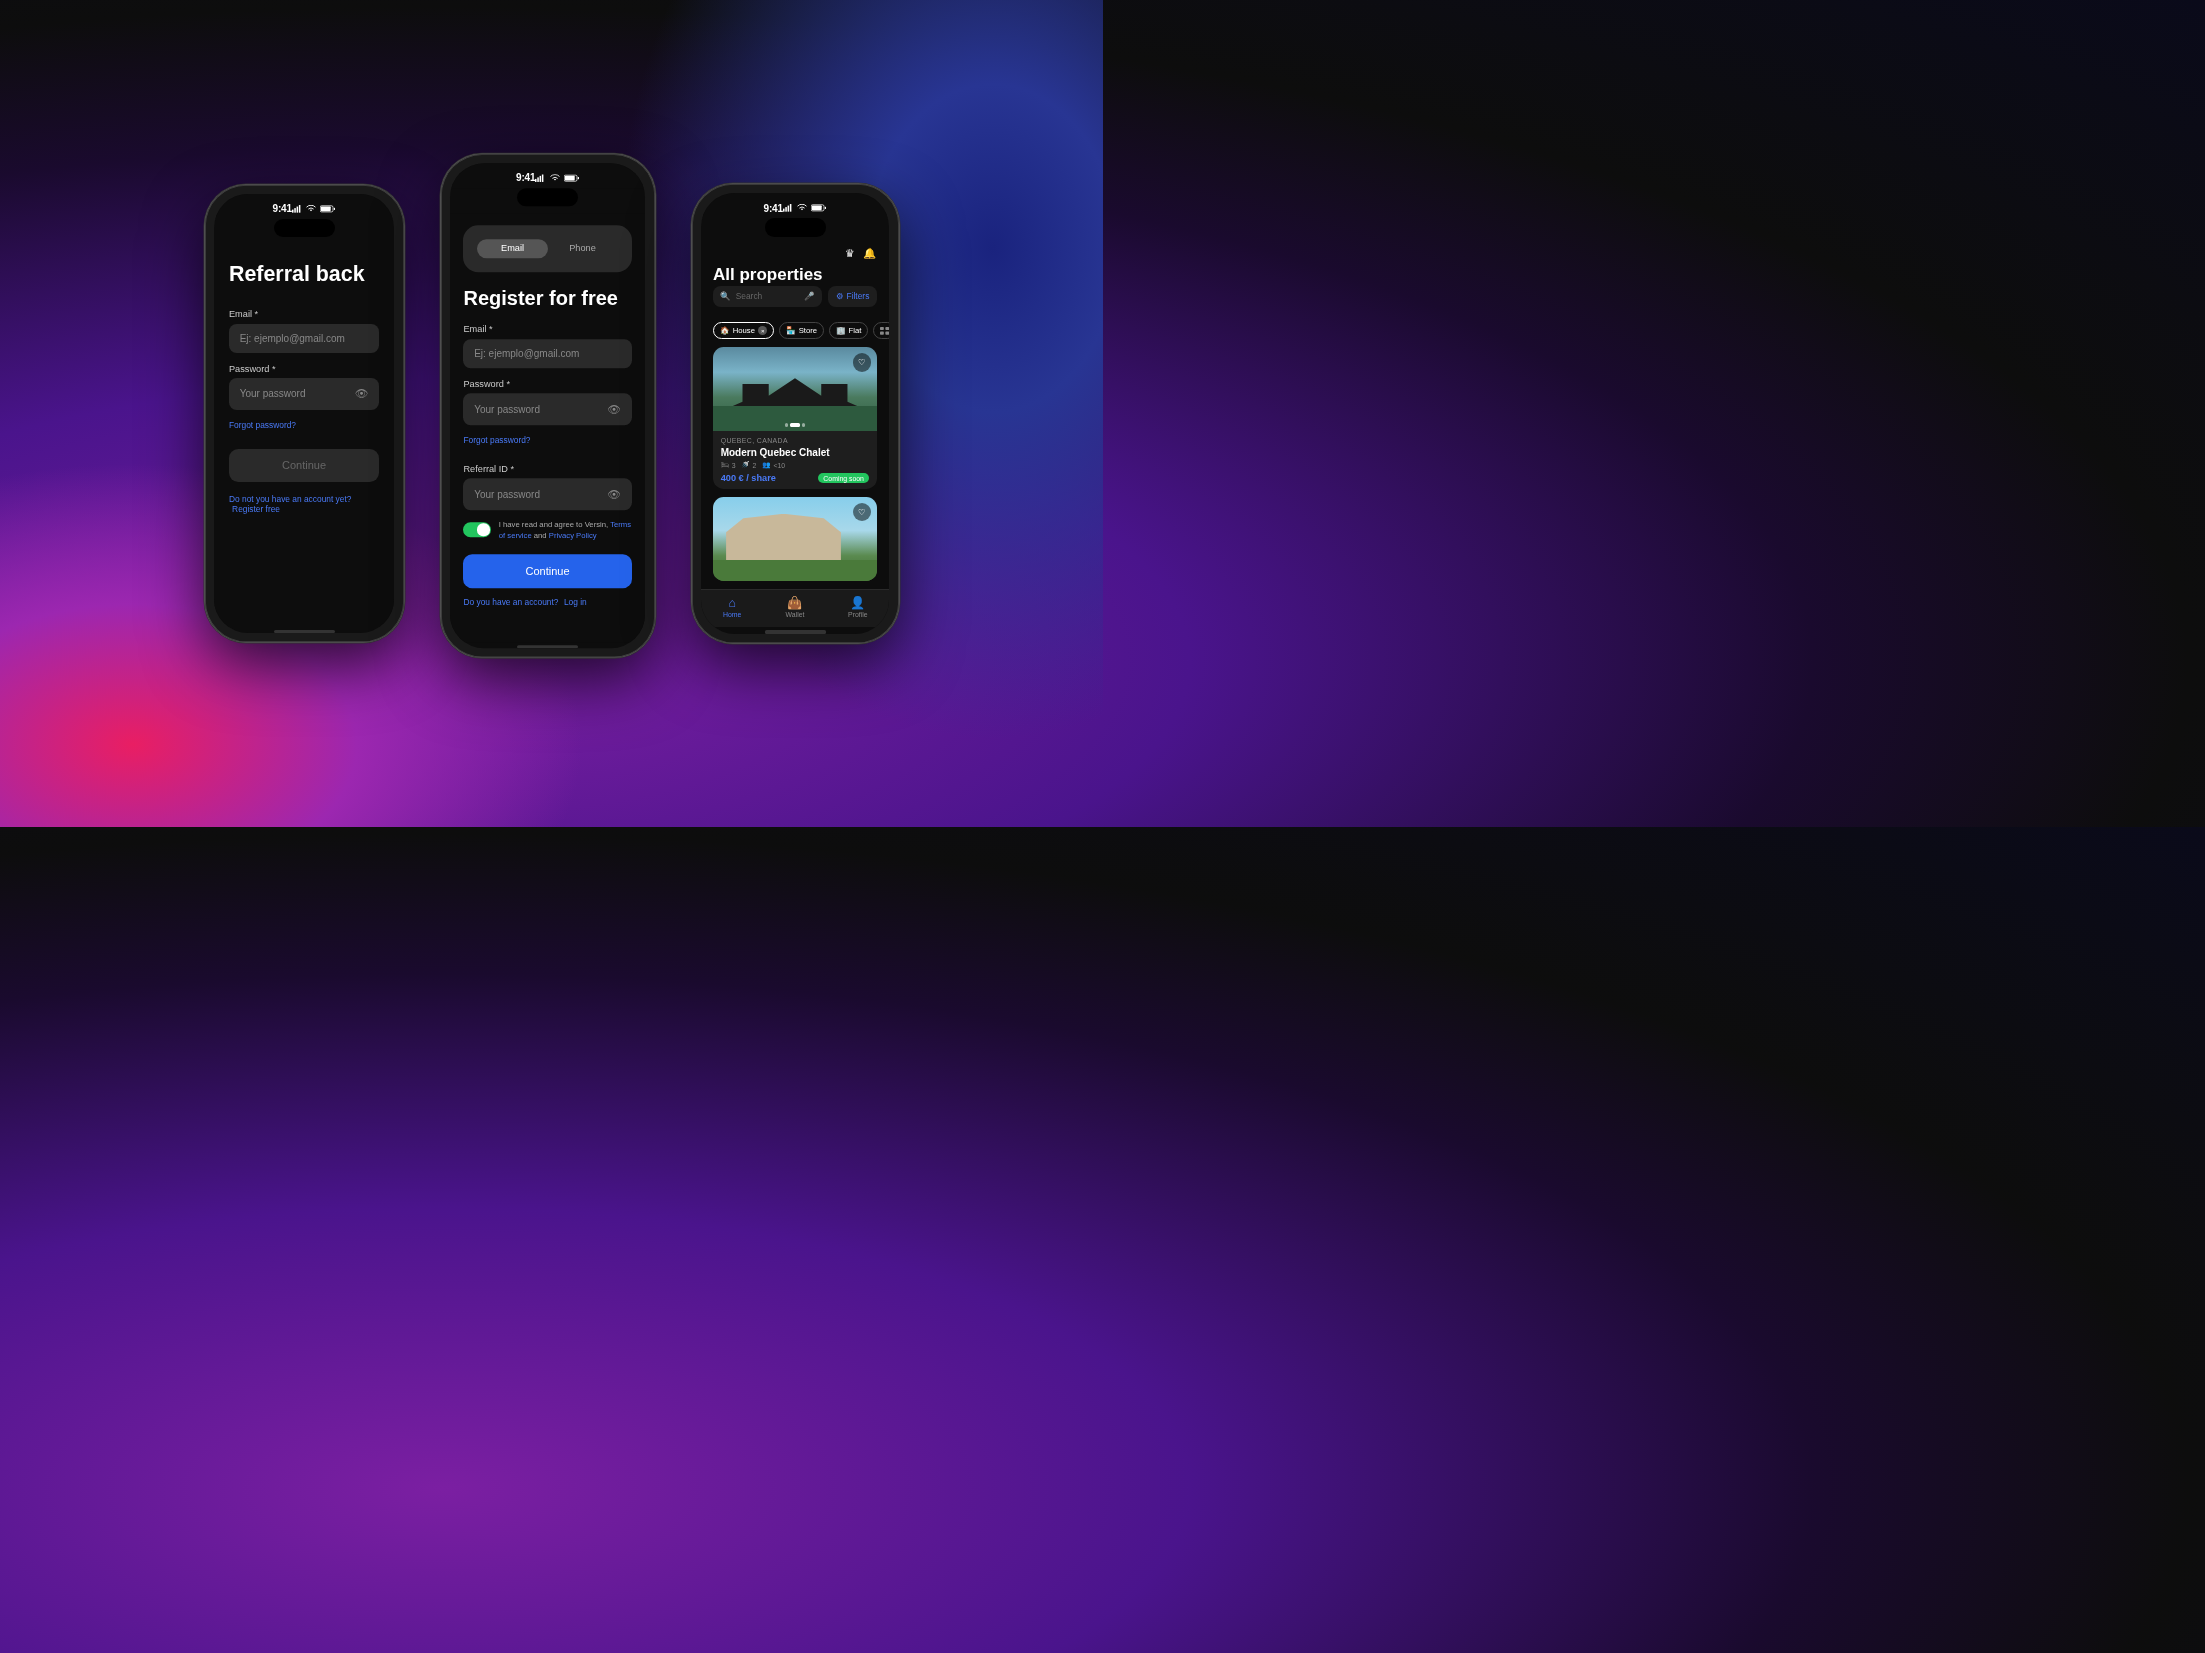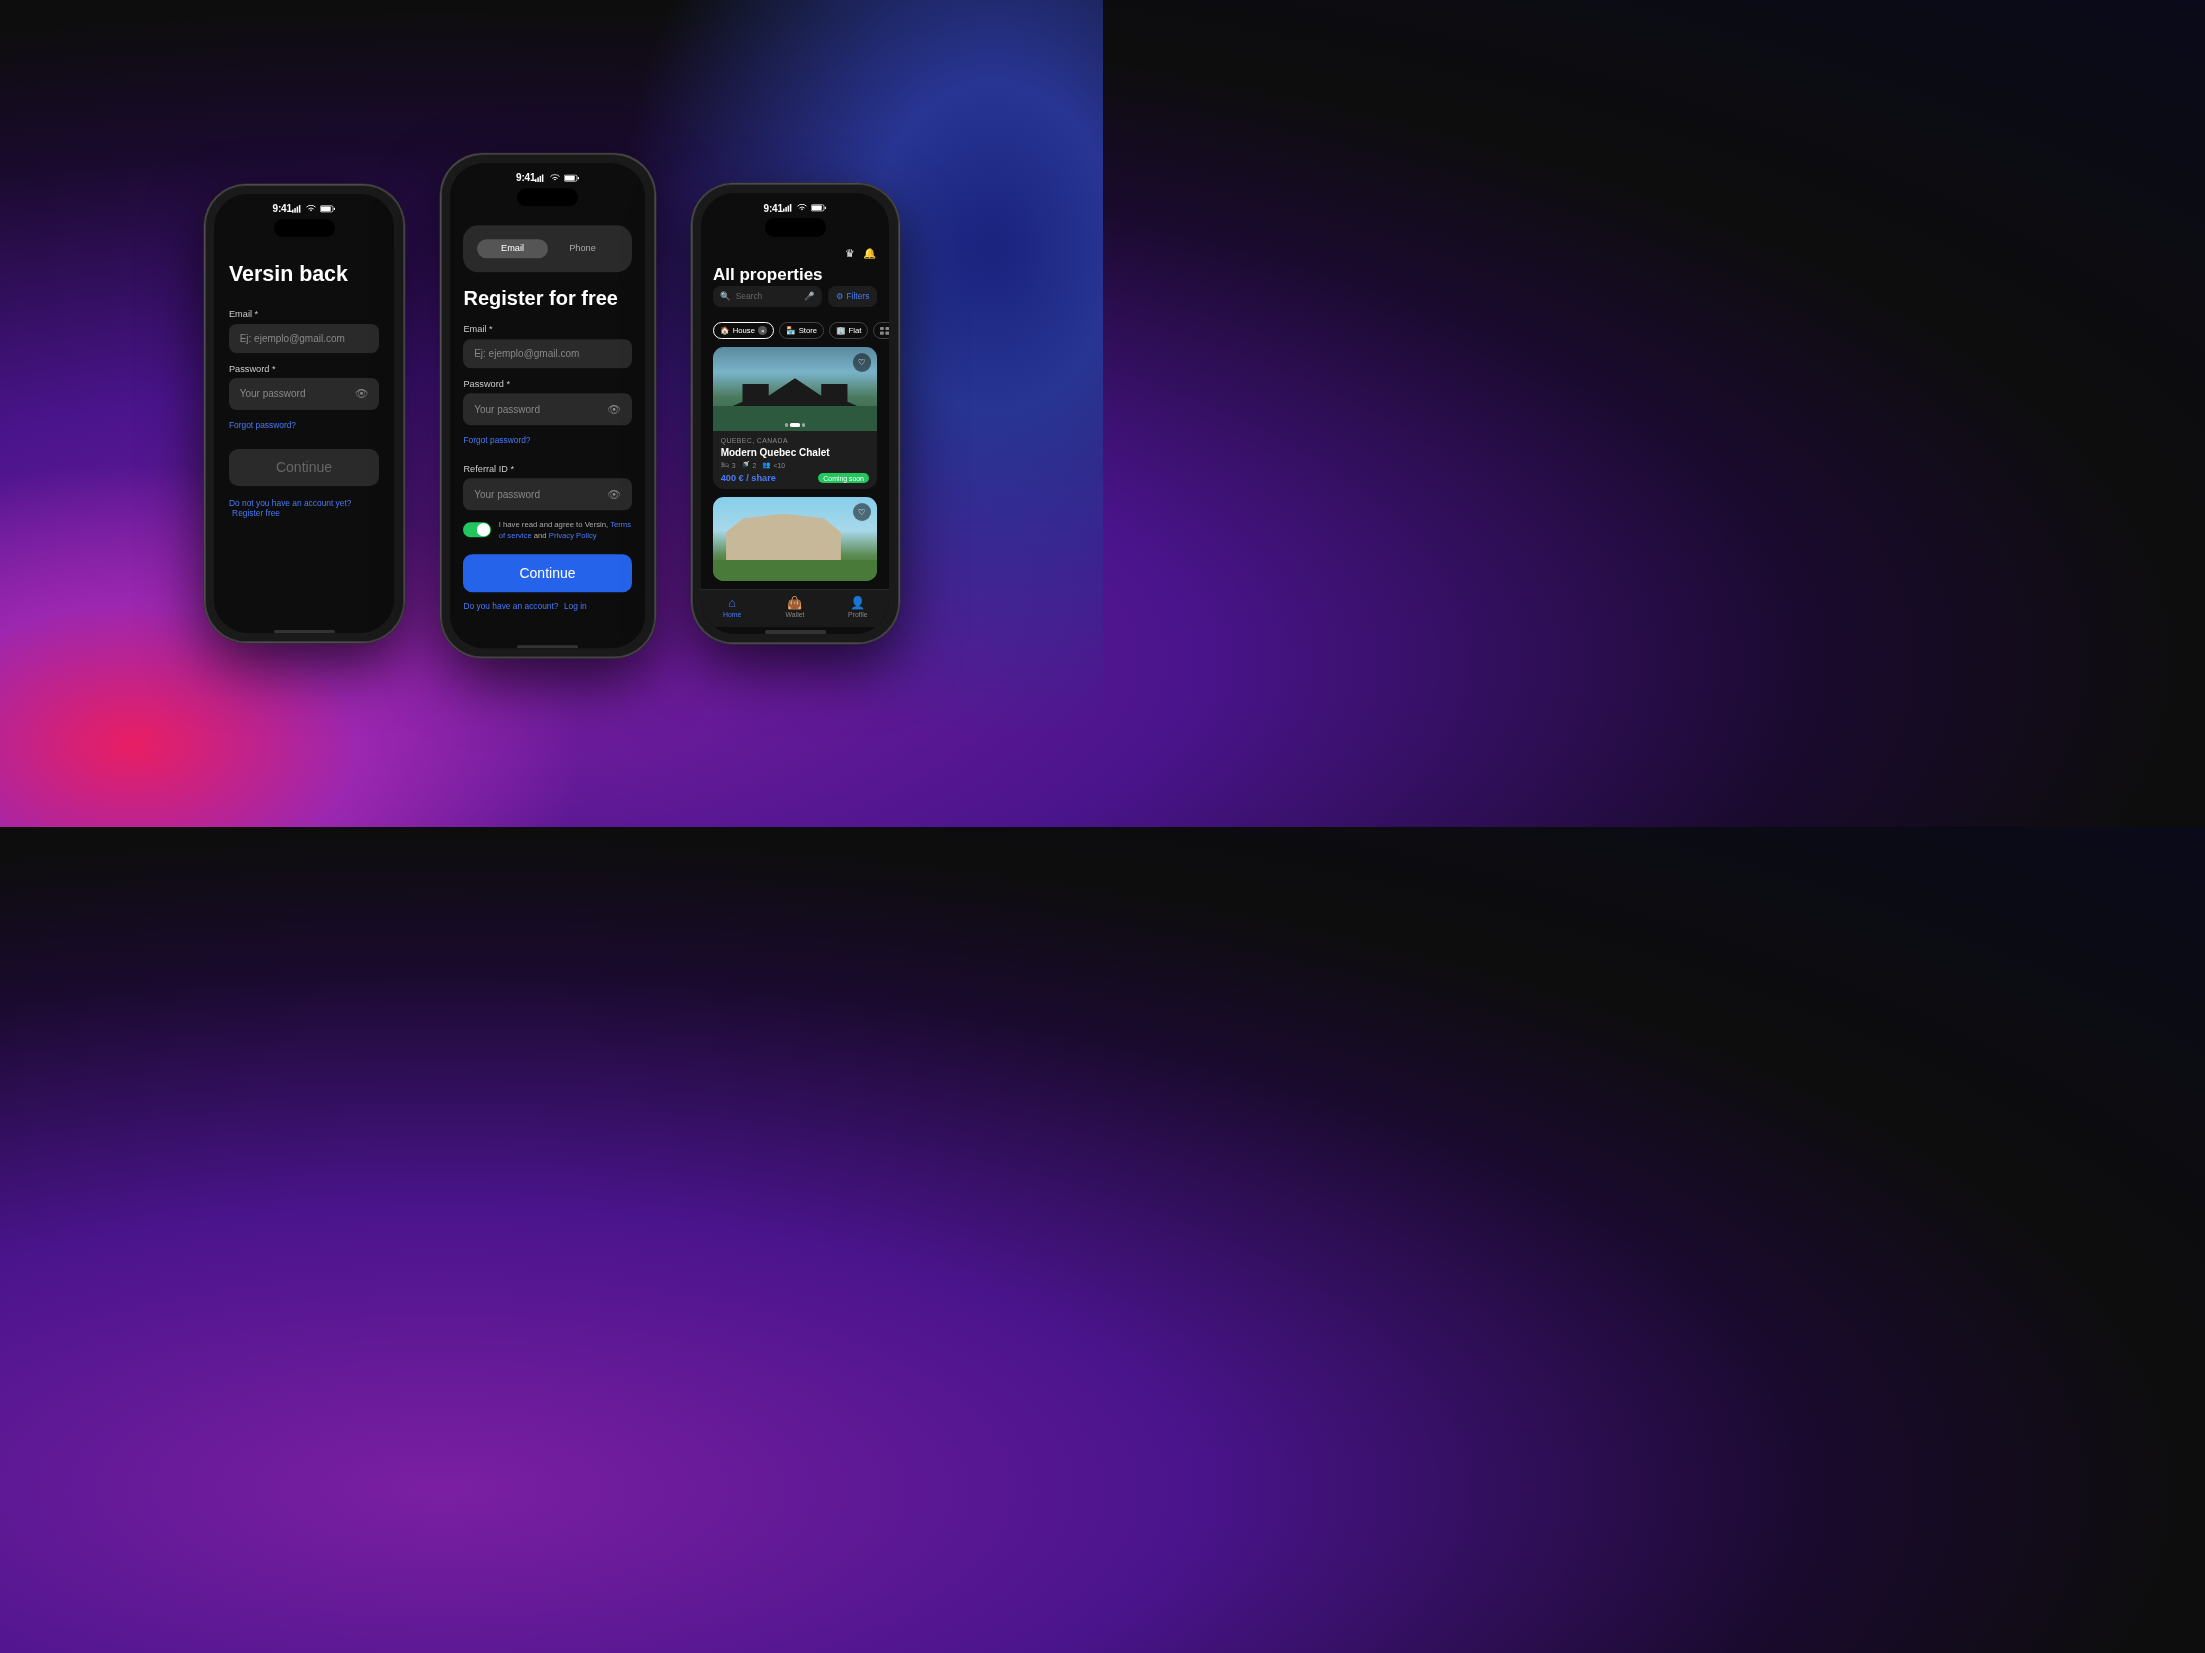--- a/index.html
+++ b/index.html
@@ -132,21 +132,21 @@
       margin-bottom: 18.4px;
       display: block;
     }
 
     .continue-btn {
       background: #2a2a2a;
       border-radius: 9.2px;
       padding: 10.7px;
       text-align: center;
       color: #666;
-      font-size: 14px;
+      font-size: 11px;
       font-weight: 500;
       margin-bottom: 12.3px;
       cursor: pointer;
     }
 
     .continue-btn.active {
       background: #2563eb;
       color: #fff;
     }
 
@@ -578,21 +578,21 @@
           <rect x="18" y="3.5" width="2" height="3" rx="1" fill="#fff"></rect>
         </svg>
       </div>
     </div>
 
     <div style="display:flex;justify-content:center;margin-bottom:6.1px;">
       <div style="width:61px;height:18.4px;background:#000;border-radius:9.2px;"></div>
     </div>
 
     <div class="phone-content">
-      <h1 class="welcome-title">Versin back</h1>
+      <h1 class="welcome-title">Referral back</h1>
 
       <label class="form-label">Email *</label>
       <div class="input-field">
         <span class="input-placeholder">Ej: ejemplo@gmail.com</span>
       </div>
 
       <label class="form-label">Password *</label>
       <div class="input-field">
         <span class="input-placeholder">Your password</span>
         <span class="eye-icon">👁</span>

